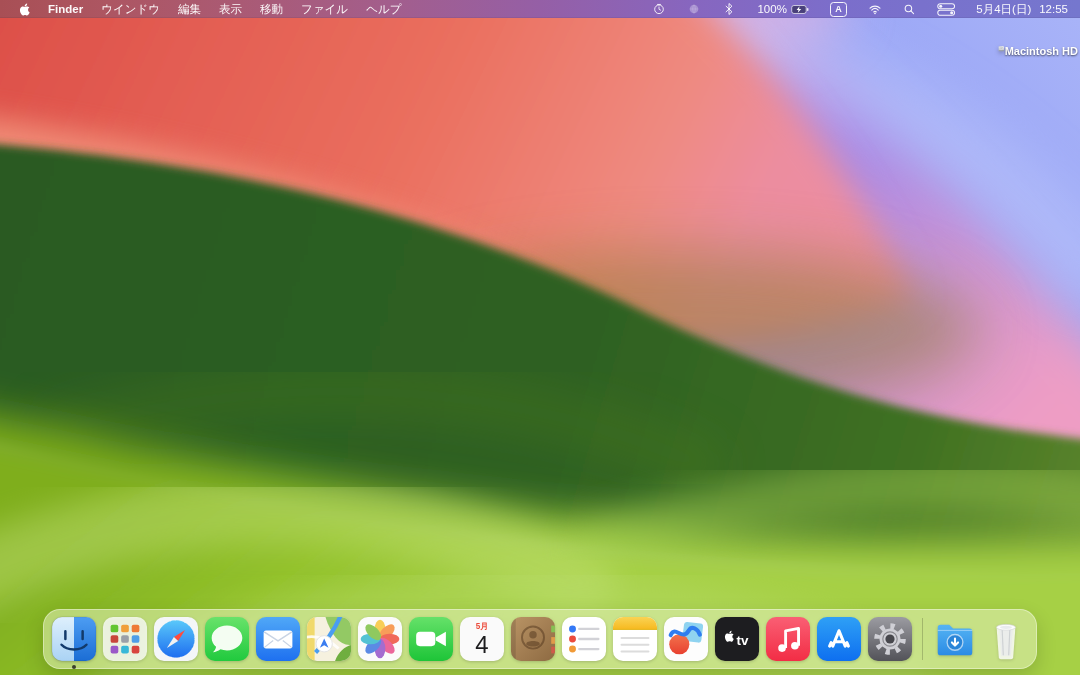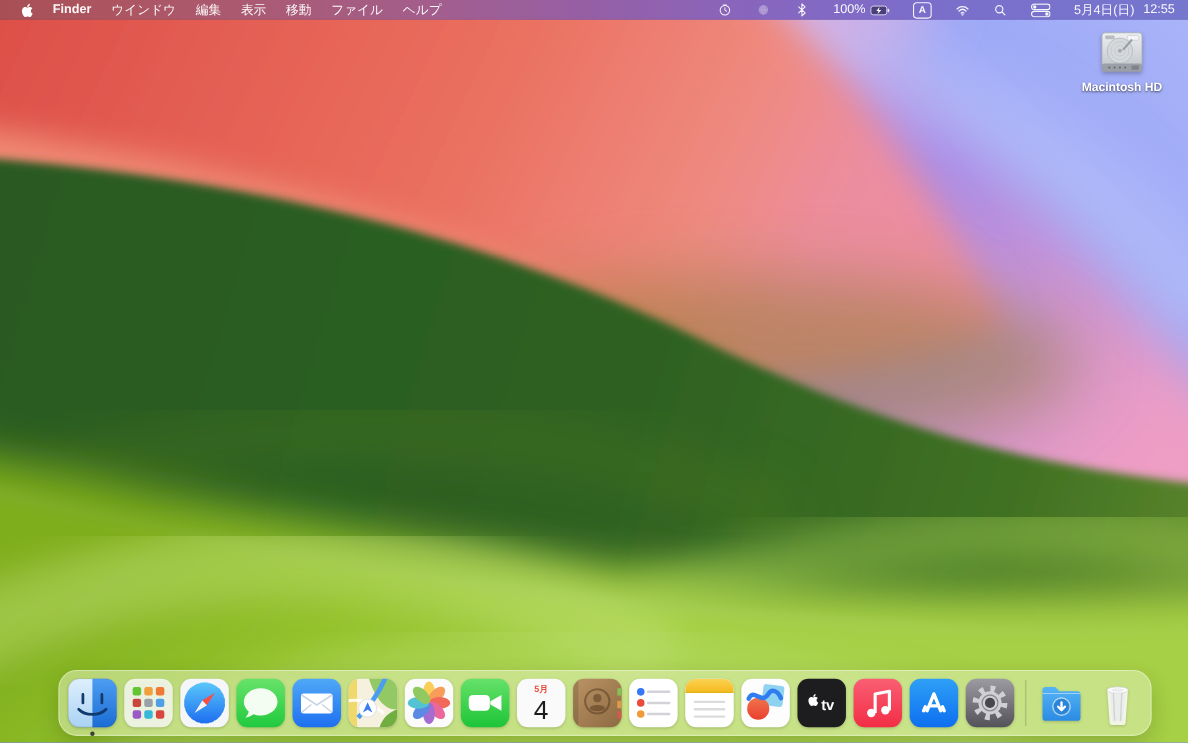--- a/index.html
+++ b/index.html
@@ -34,39 +34,38 @@
   .input-badge{
     border:1.4px solid rgba(255,255,255,.92);border-radius:3.5px;
     width:15px;height:13px;display:flex;align-items:center;justify-content:center;
     font-size:9px;font-weight:700;line-height:1;
   }
   .mb-datetime{display:flex;align-items:center;white-space:nowrap;justify-content:space-between;}
   .mb-time{margin-left:8px;}
 
   
   .desk-icon{
-    position:absolute;top:27px;right:20px;width:80px;z-index:10;
-    display:flex;flex-direction:column;align-items:center;cursor:default;
+    position:absolute;top:27px;right:2px;width:80px;z-index:10;
+    display:flex;flex-direction:row;align-items:center;cursor:default;
   }
   .desk-icon svg{display:block;filter:drop-shadow(0 2px 2px rgba(0,0,0,.25));}
   .desk-label{
     margin-top:3px;font-size:11px;font-weight:700;color:#fff;
     text-shadow:0 1px 2px rgba(0,0,0,.65);white-space:nowrap;
   }
 
   
   .dock{
     position:absolute;bottom:6px;left:50%;transform:translateX(-50%);
     height:58px;z-index:20;
     display:flex;align-items:center;gap:5px;padding:0 7px;
     background:rgba(222,238,180,.58);
     border:1px solid rgba(255,255,255,.38);
     border-radius:17px;
     box-shadow:0 8px 20px rgba(0,0,0,.16);
-    margin-left:10px;
   }
   .dock-icon{width:46px;height:46px;position:relative;flex:0 0 auto;}
   .dock-icon > svg{width:46px;height:46px;display:block;filter:drop-shadow(0 1.5px 1.5px rgba(0,0,0,.18));}
   .dock-sep{width:1px;height:42px;background:rgba(50,60,30,.25);margin:0 4px;flex:0 0 auto;}
   .run-dot{
     position:absolute;left:50%;transform:translateX(-50%);bottom:-7px;
     width:4px;height:4px;border-radius:50%;background:rgba(25,25,25,.8);
   }
 </style>
 </head>

